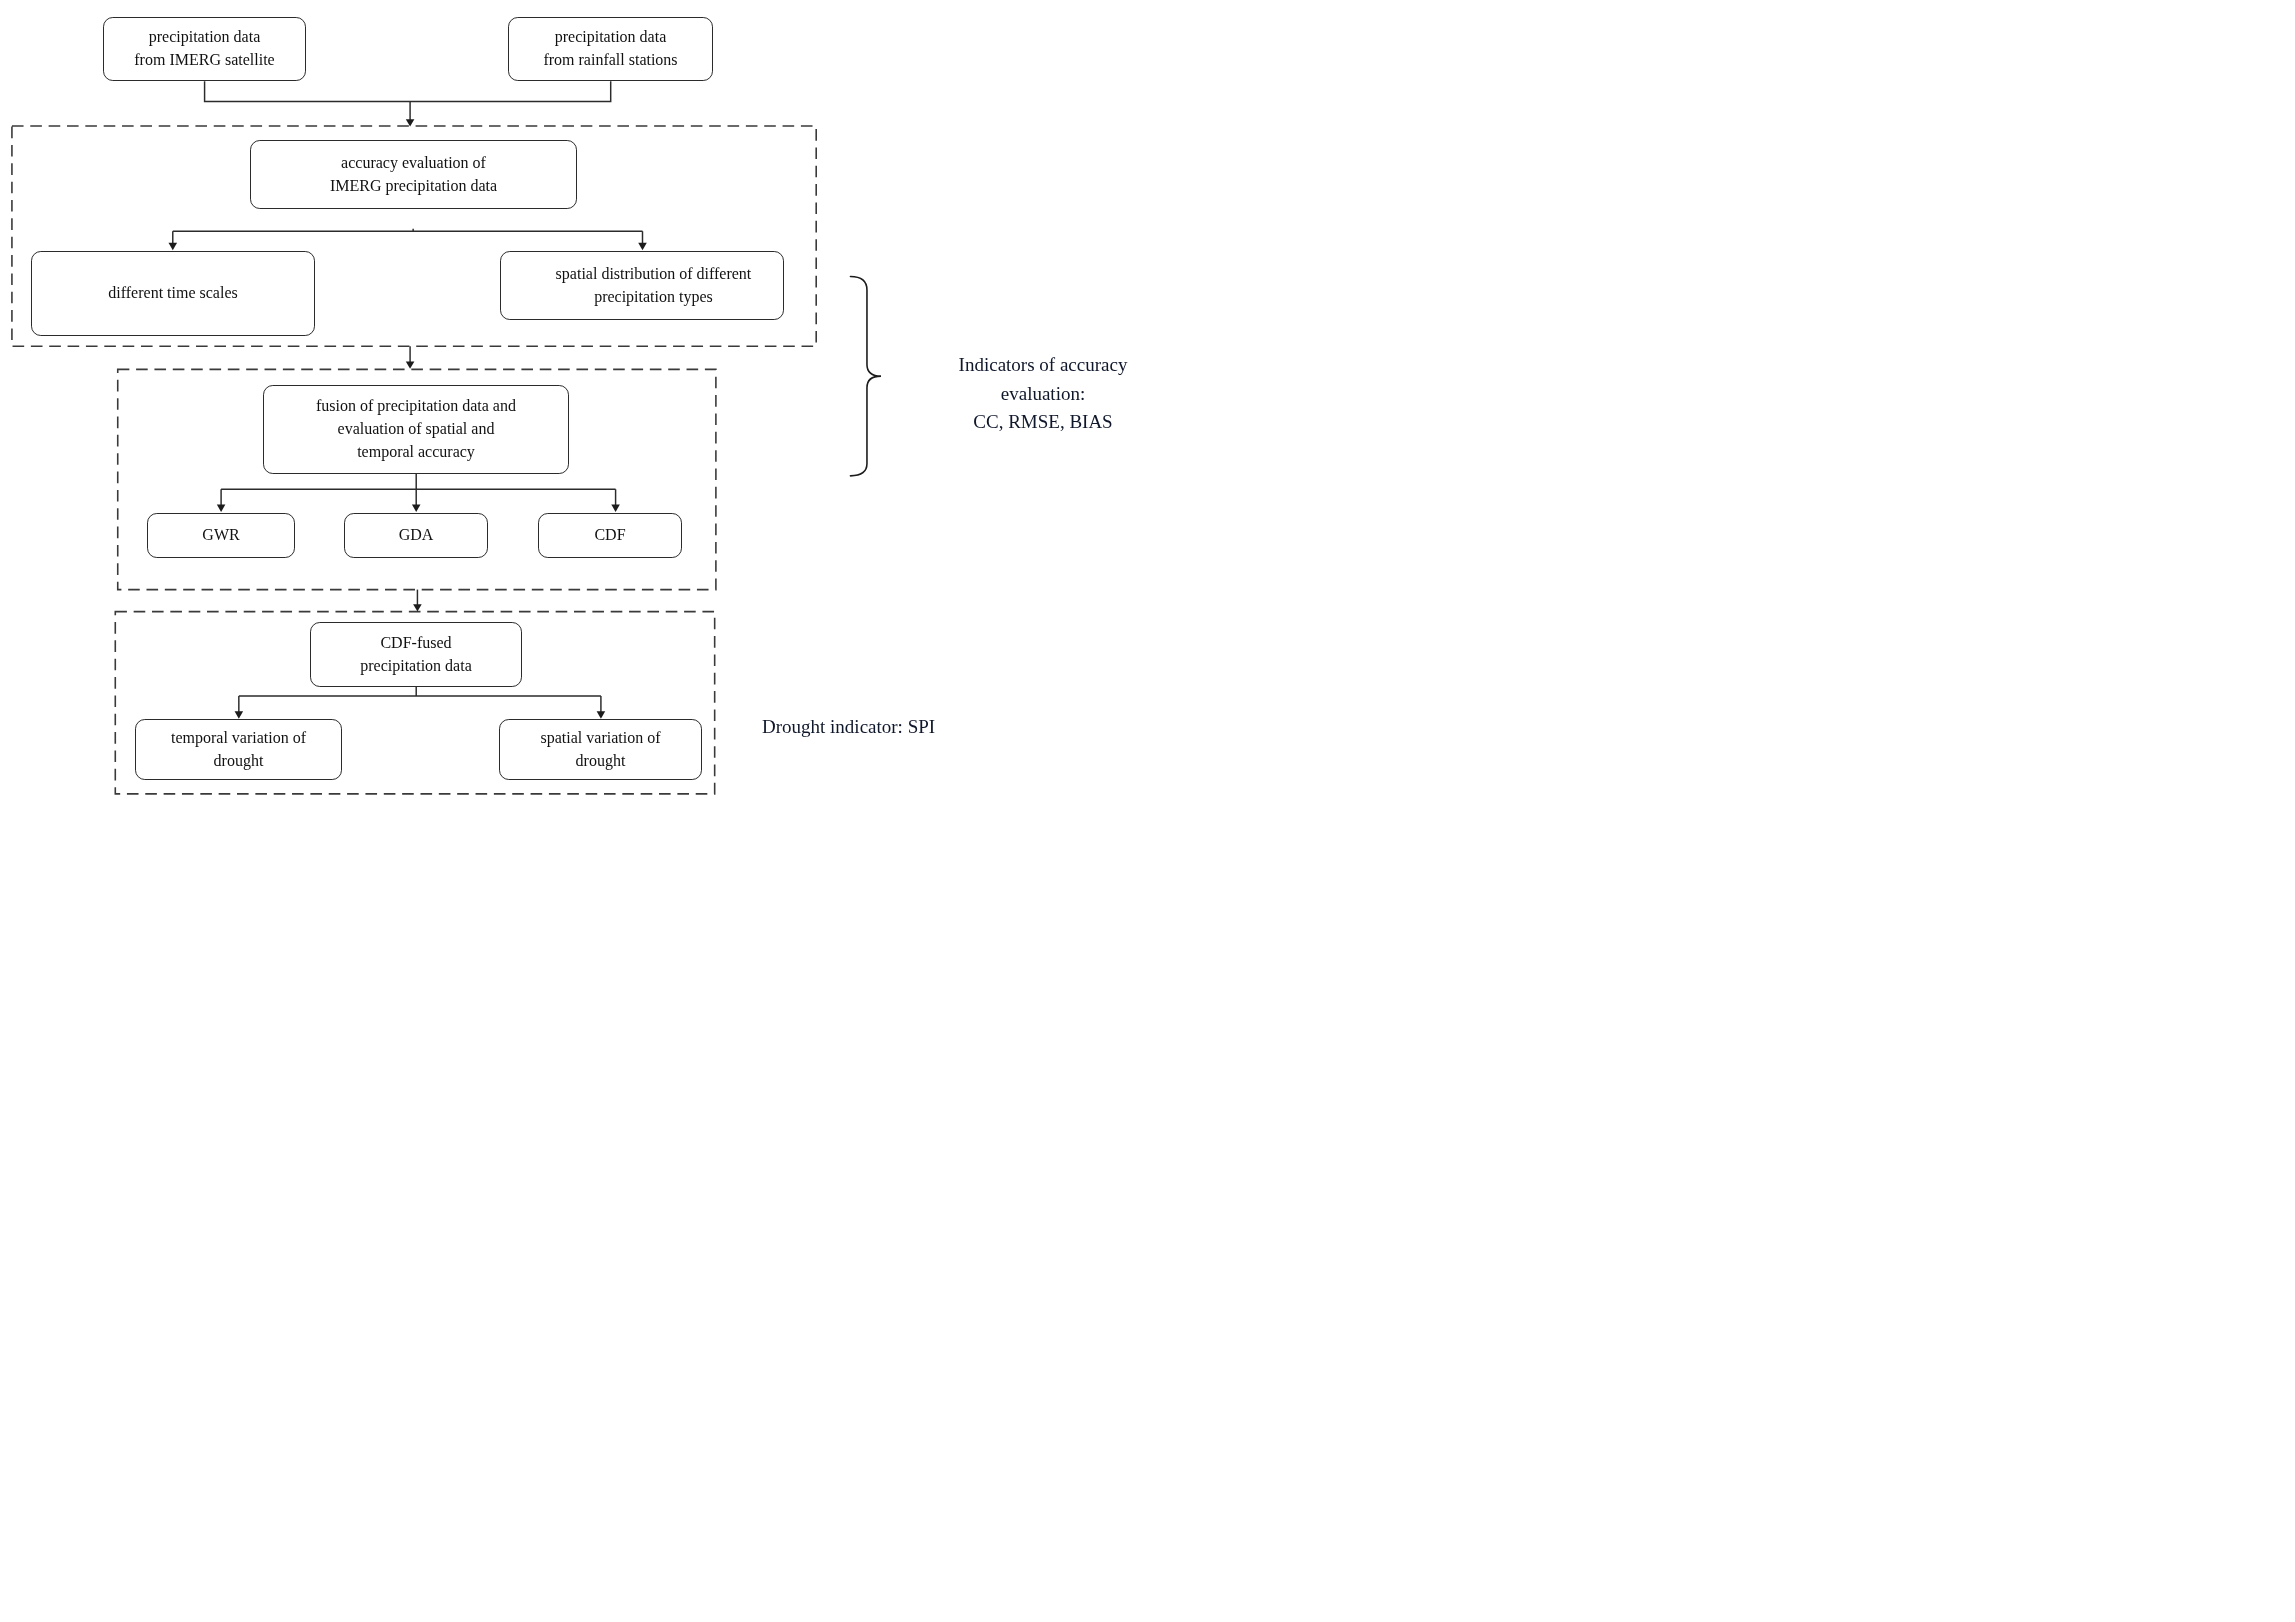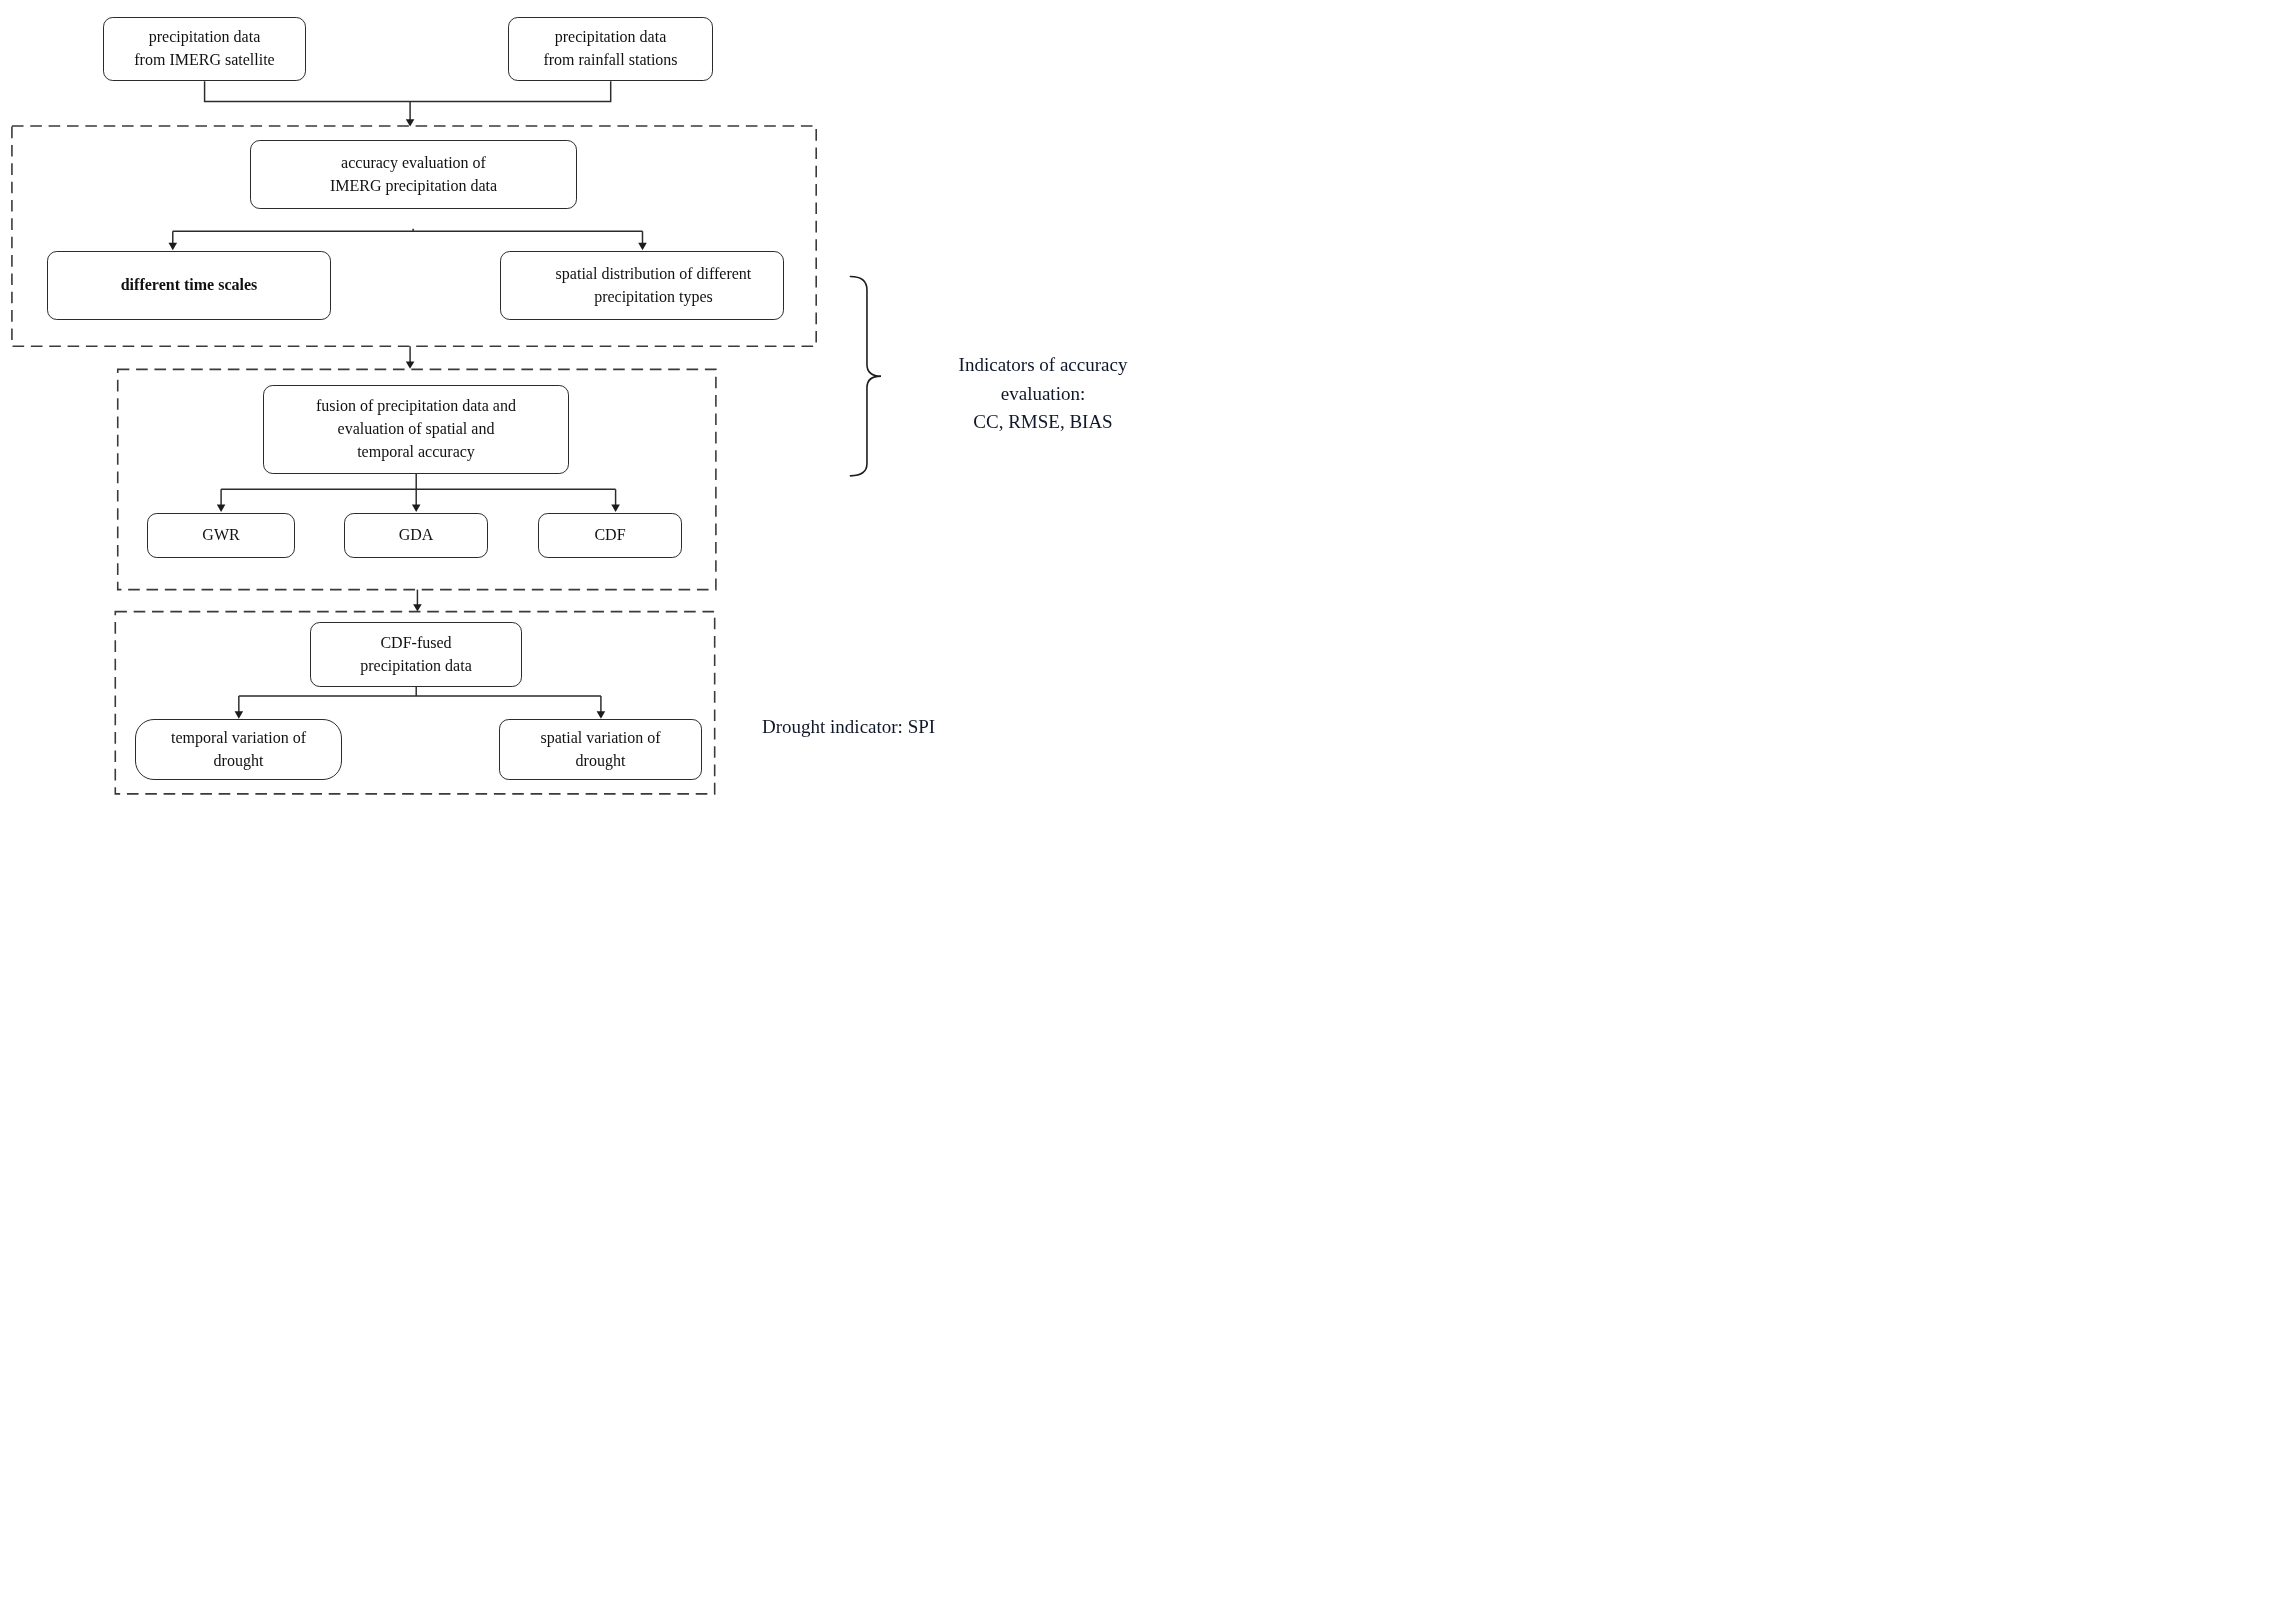--- a/index.html
+++ b/index.html
@@ -70,32 +70,32 @@
 
     <path d="M1390,452 Q1417,452 1417,474 L1417,596 Q1417,615 1440,615 Q1417,615 1417,634 L1417,758 Q1417,778 1390,778" stroke="#1c1c1c" stroke-width="2.6" fill="none" stroke-linecap="round"></path>
   </svg>
 
   <div class="node" style="left:103px; top:17px;  width:203px; height:64px;">precipitation data
 from IMERG satellite</div>
   <div class="node" style="left:508px; top:17px;  width:205px; height:64px;">precipitation data
 from rainfall stations</div>
   <div class="node" style="left:250px; top:140px; width:327px; height:69px;">accuracy evaluation of
 IMERG precipitation data</div>
-  <div class="node" style="left:47px;  top:251px; width:284px; height:69px;font-weight:bold;">different time scales</div>
+  <div class="node" style="left:31px;  top:251px; width:284px; height:85px;">different time scales</div>
   <div class="node" style="left:500px; top:251px; width:284px; height:69px;padding-left:29px;">spatial distribution of different
 precipitation types</div>
   <div class="node" style="left:263px; top:385px; width:306px; height:89px;">fusion of precipitation data and
 evaluation of spatial and
 temporal accuracy</div>
   <div class="node" style="left:147px; top:513px; width:148px; height:45px;">GWR</div>
   <div class="node" style="left:344px; top:513px; width:144px; height:45px;">GDA</div>
   <div class="node" style="left:538px; top:513px; width:144px; height:45px;">CDF</div>
   <div class="node" style="left:310px; top:622px; width:212px; height:65px;">CDF-fused
 precipitation data</div>
-  <div class="node" style="left:135px; top:719px; width:207px; height:61px;border-radius:19px;">temporal variation of
+  <div class="node" style="left:135px; top:719px; width:207px; height:61px;">temporal variation of
 drought</div>
   <div class="node" style="left:499px; top:719px; width:203px; height:61px;">spatial variation of
 drought</div>
 
   <div class="annotation centered" style="left:939px; top:351px; width:208px;">Indicators of accuracy
 evaluation:
 CC, RMSE, BIAS</div>
 
   <div class="annotation" style="left:762px; top:703px; width:257px;margin-top:10px;">Drought indicator: SPI</div>
 

